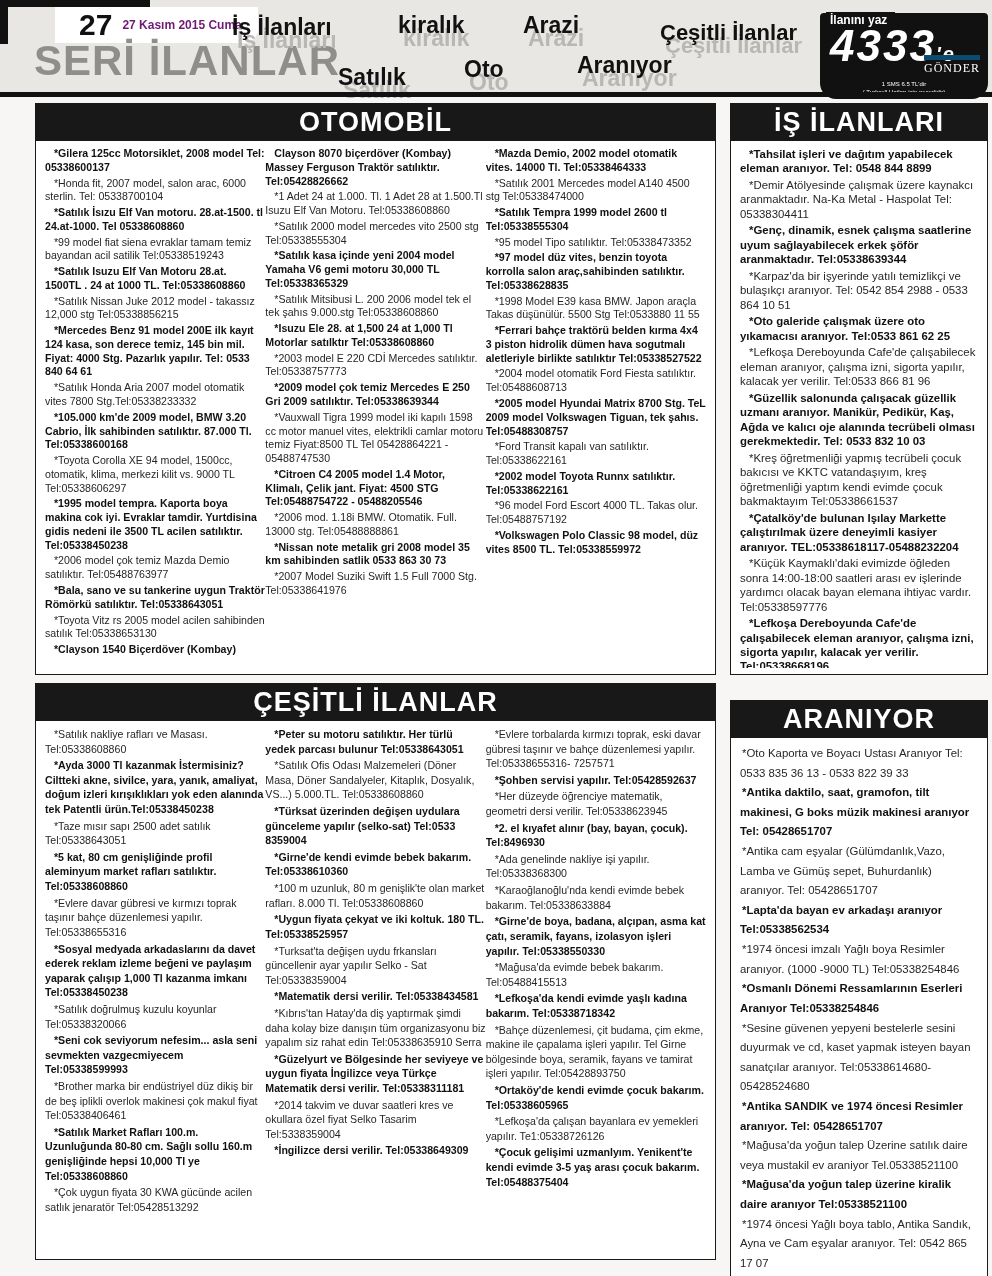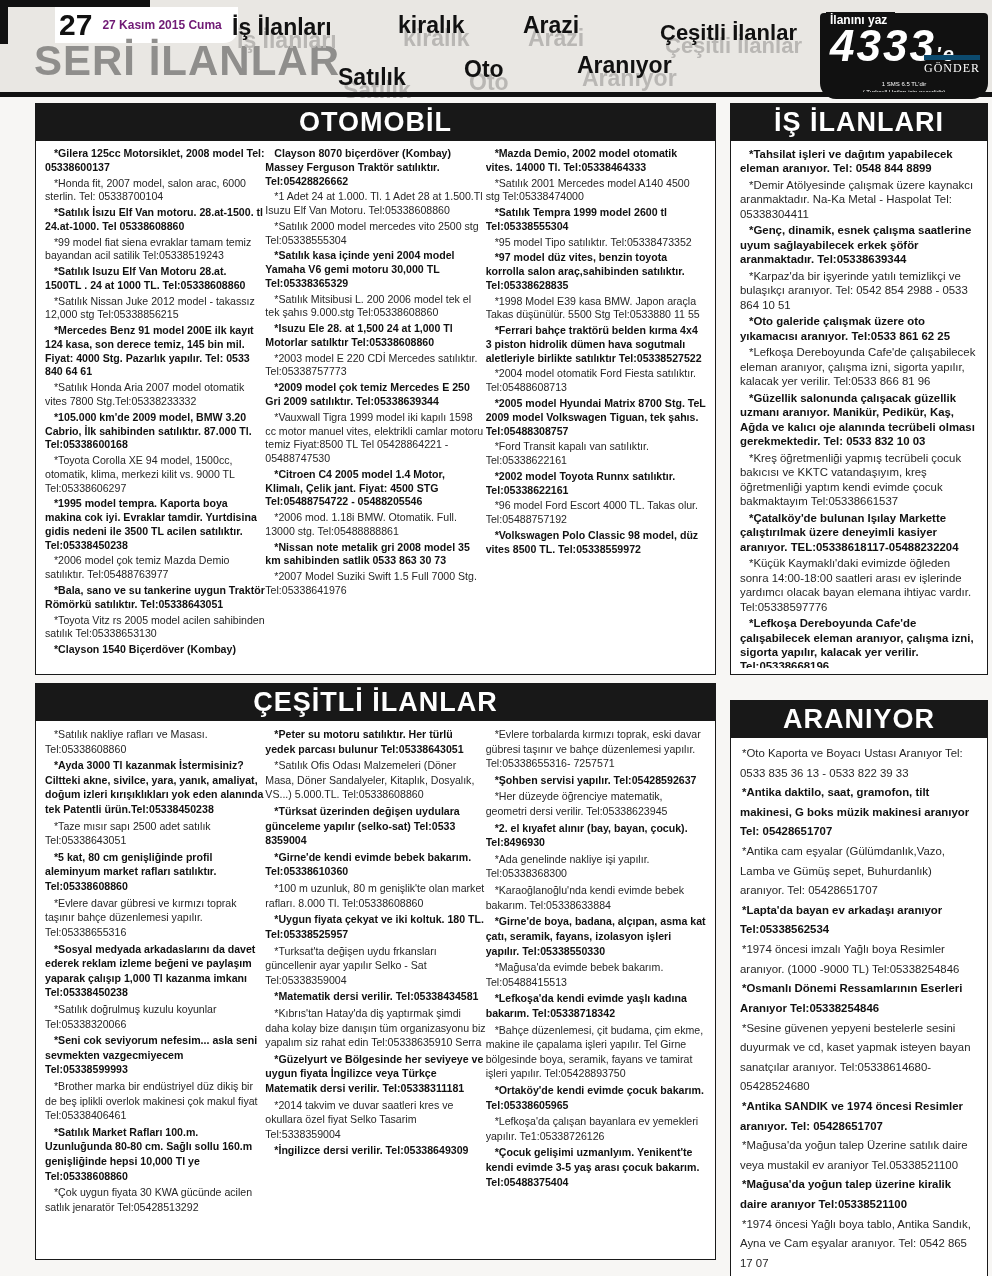--- a/index.html
+++ b/index.html
@@ -11,21 +11,21 @@
   }
   
   .header {
     position:absolute; left:0; top:0; width:992px; height:92px;
     background:#e9e7e3;
   }
   .corner-top { position:absolute; left:0; top:0; width:150px; height:7px; background:#111; }
   .corner-left { position:absolute; left:0; top:0; width:8px; height:44px; background:#111; }
   .datebox {
     position:absolute; left:55px; top:7px; height:36px; background:#fff;
-    border-radius:0 0 14px 0; display:flex; align-items:center; padding:0 16px 0 4px;
+    border-radius:0 0 14px 0; display:flex; align-items:center; padding:0 16px 0 24px;
   }
   .pagenum { font-size:30px; font-weight:bold; color:#111; margin-right:10px; }
   .date { font-size:12px; font-weight:bold; color:#701a75; }
   .masthead {
     position:absolute; left:34px; top:40px; font-size:42px; font-weight:bold;
     color:#8f8e8c; letter-spacing:1px; line-height:1;
   }
   .cat { position:absolute; white-space:nowrap; }
   .cat .echo {
     position:absolute; left:5px; top:13px; color:#b9b7b4; font-weight:bold;

